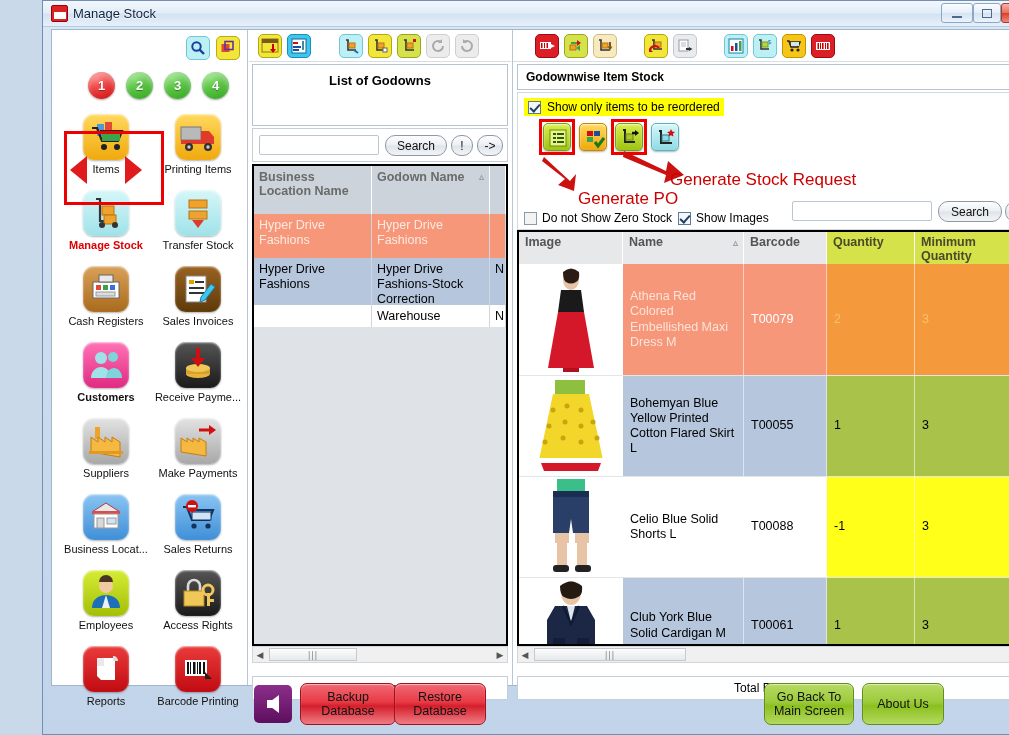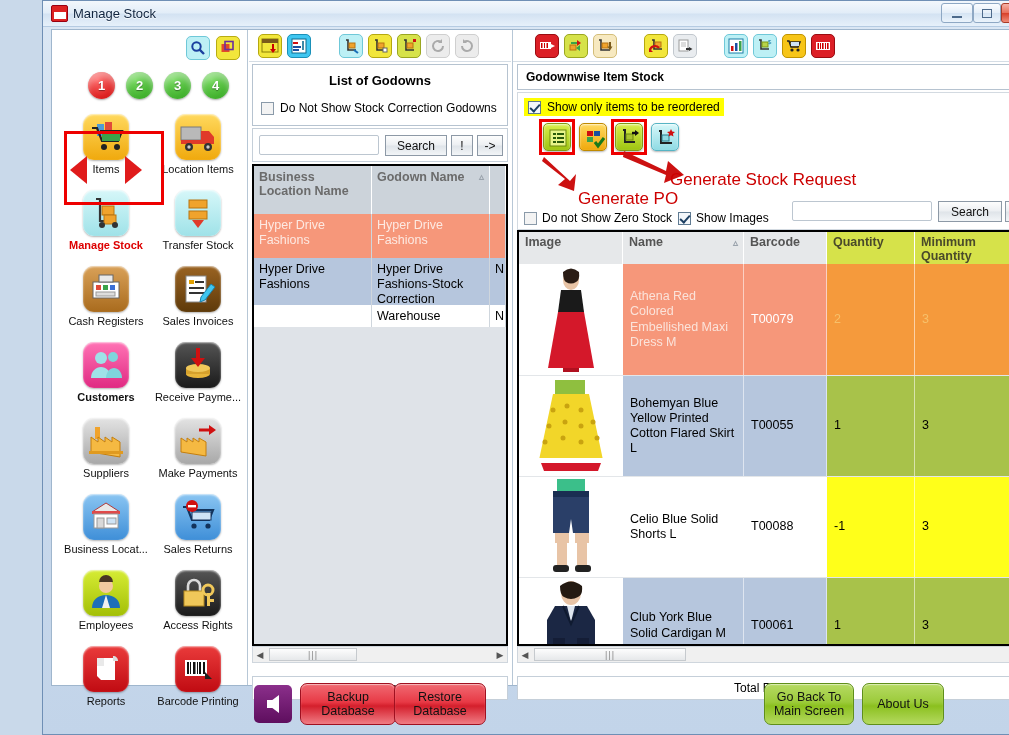--- a/index.html
+++ b/index.html
@@ -126,21 +126,21 @@
   #mid-search-bar {
     position:absolute; left:3px; top:98px; width:256px; height:34px;
     background:#fff; border:1px solid #c5cfd9;
   }
   .tinput {
     position:absolute; background:#fff; border:1px solid #bcc6d0; border-radius:2px;
     height:20px; font-family:"Liberation Sans",sans-serif; font-size:12px;
     padding:0 4px; color:#333;
   }
   .sbtn {
-    position:absolute; height:21px; border:1px solid #8d99a6; border-radius:0;
+    position:absolute; height:21px; border:1px solid #8d99a6; border-radius:10px;
     background:linear-gradient(to bottom,#fdfdfd,#eceff2 48%,#dfe4e9 52%,#f2f5f7);
     display:flex; align-items:center; justify-content:center; font-size:12px; color:#111;
   }
   #mid-grid {
     position:absolute; left:3px; top:134px; width:256px; height:482px;
     border:2px solid #000; background:#dfe3e8; overflow:hidden;
   }
   .gh-row { display:flex; height:48px; background:#ccd3da; }
   .gh-cell {
     font-weight:bold; color:#6b6b6b; font-size:12.5px; padding:4px 5px;
@@ -316,21 +316,21 @@
             <svg width="46" height="46" viewBox="0 0 46 46">
                 <rect x="6" y="13" width="20" height="13" fill="#b9b9b9" stroke="#7a7a7a"></rect>
                 <path d="M26 17h8l5 6v3H26z" fill="#e03a2a"></path>
                 <rect x="6" y="26" width="33" height="4" fill="#e03a2a"></rect>
                 <circle cx="14" cy="33" r="4" fill="#333"></circle>
                 <circle cx="33" cy="33" r="4" fill="#333"></circle>
                 <circle cx="14" cy="33" r="1.7" fill="#ccc"></circle>
                 <circle cx="33" cy="33" r="1.7" fill="#ccc"></circle>
               </svg>
           </div>
-          <div class="menu-lb">Location Items</div>
+          <div class="menu-lb">Printing Items</div>
         </div>
 
         <div class="menu-item active" style="left:8px;top:76px;">
           <div class="menu-ic" style="background:linear-gradient(to bottom,#d6f7f9,#9fe2e8);">
             <svg width="46" height="46" viewBox="0 0 46 46">
                 <path d="M13 9h4v22h14" fill="none" stroke="#333" stroke-width="2.2"></path>
                 <rect x="19" y="16" width="12" height="9" fill="#f0a32c" stroke="#b87511"></rect>
                 <rect x="21" y="25" width="12" height="9" fill="#f0a32c" stroke="#b87511"></rect>
                 <circle cx="19" cy="35" r="3" fill="#333"></circle>
                 <circle cx="32" cy="35" r="3" fill="#333"></circle>
@@ -555,24 +555,20 @@
         <div class="tool-sq" style="left:206px;background:#ececec;border:1px solid #cfcfcf;">
           <svg width="18" height="18" viewBox="0 0 18 18">
               <path d="M4 9a5 5 0 102-4" fill="none" stroke="#aaa" stroke-width="2"></path>
               <path d="M5 2v4h4z" fill="#aaa"></path>
             </svg>
         </div>
       </div>
 
       <div id="mid-head">
         <div id="mid-title">List of Godowns</div>
-        <div id="mid-check">
-          <span class="cbox"></span>
-          <span>Do Not Show Stock Correction Godowns</span>
-        </div>
       </div>
 
       <div id="mid-search-bar">
         <input class="tinput" style="left: 6px; top: 6px; width: 120px;" placeholder="">
         <div class="sbtn" style="left:132px;top:6px;width:62px;">Search</div>
         <div class="sbtn" style="left:198px;top:6px;width:22px;">!</div>
         <div class="sbtn" style="left:224px;top:6px;width:26px;">-&gt;</div>
       </div>
 
       <div id="mid-grid">

